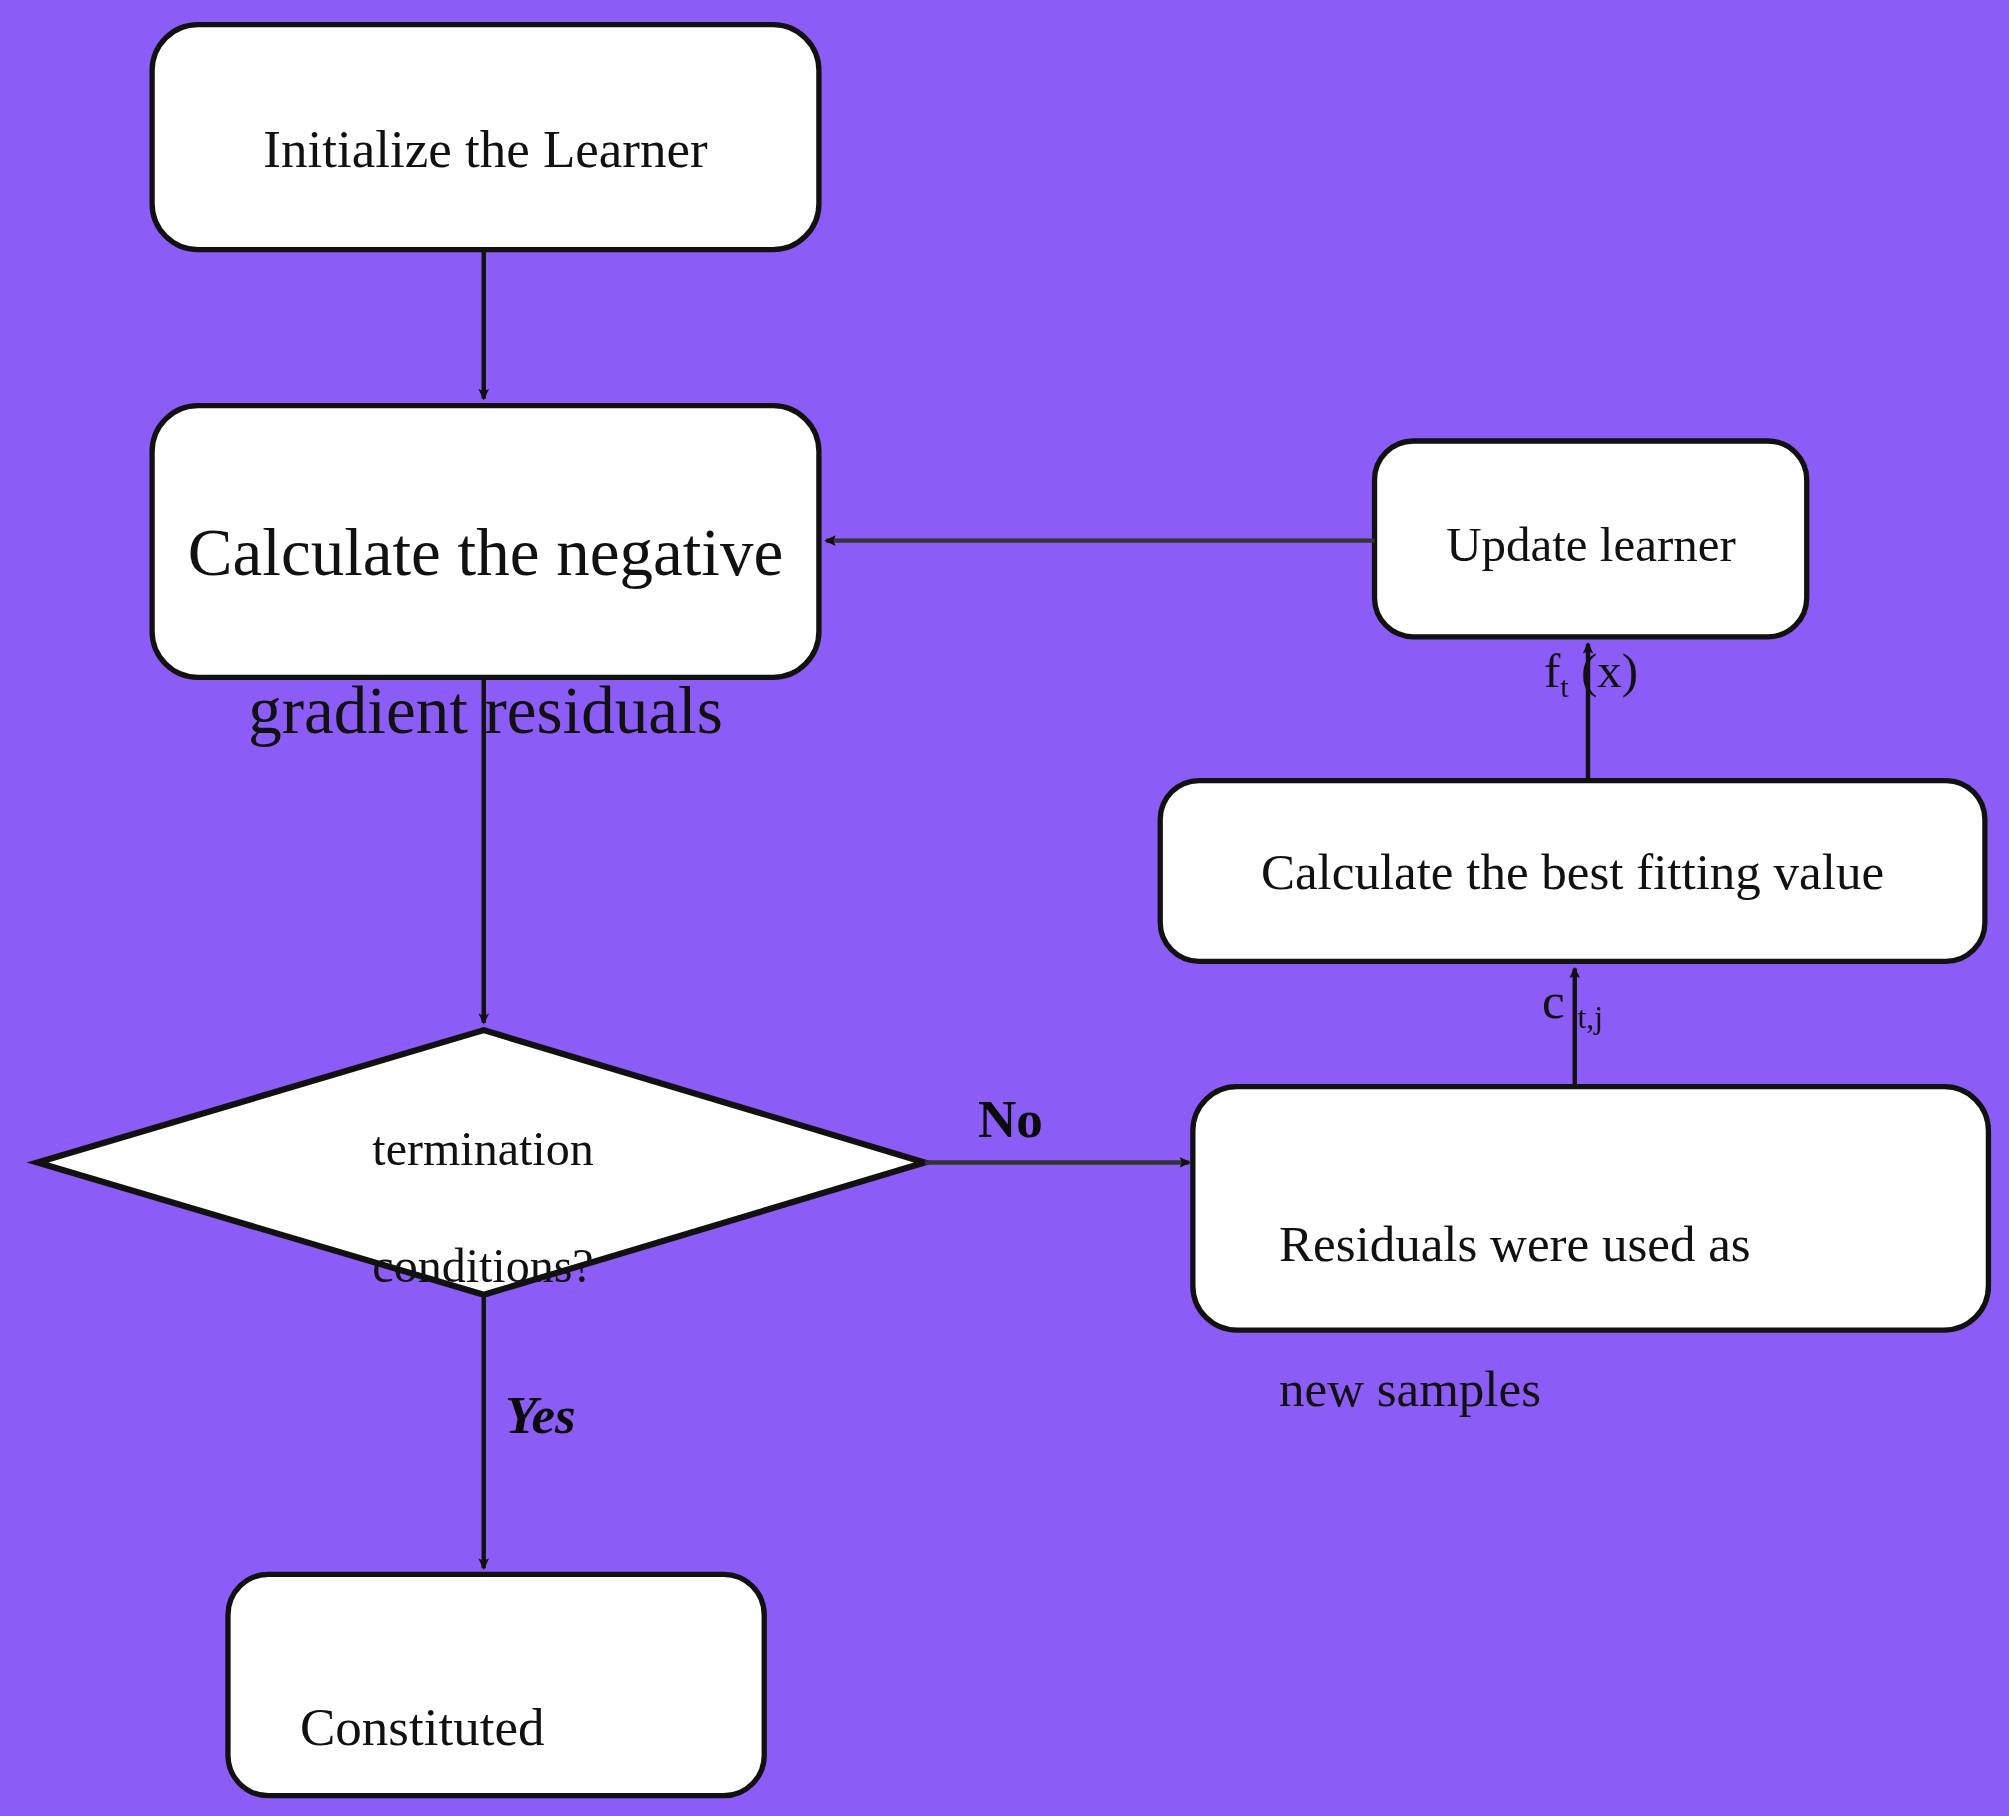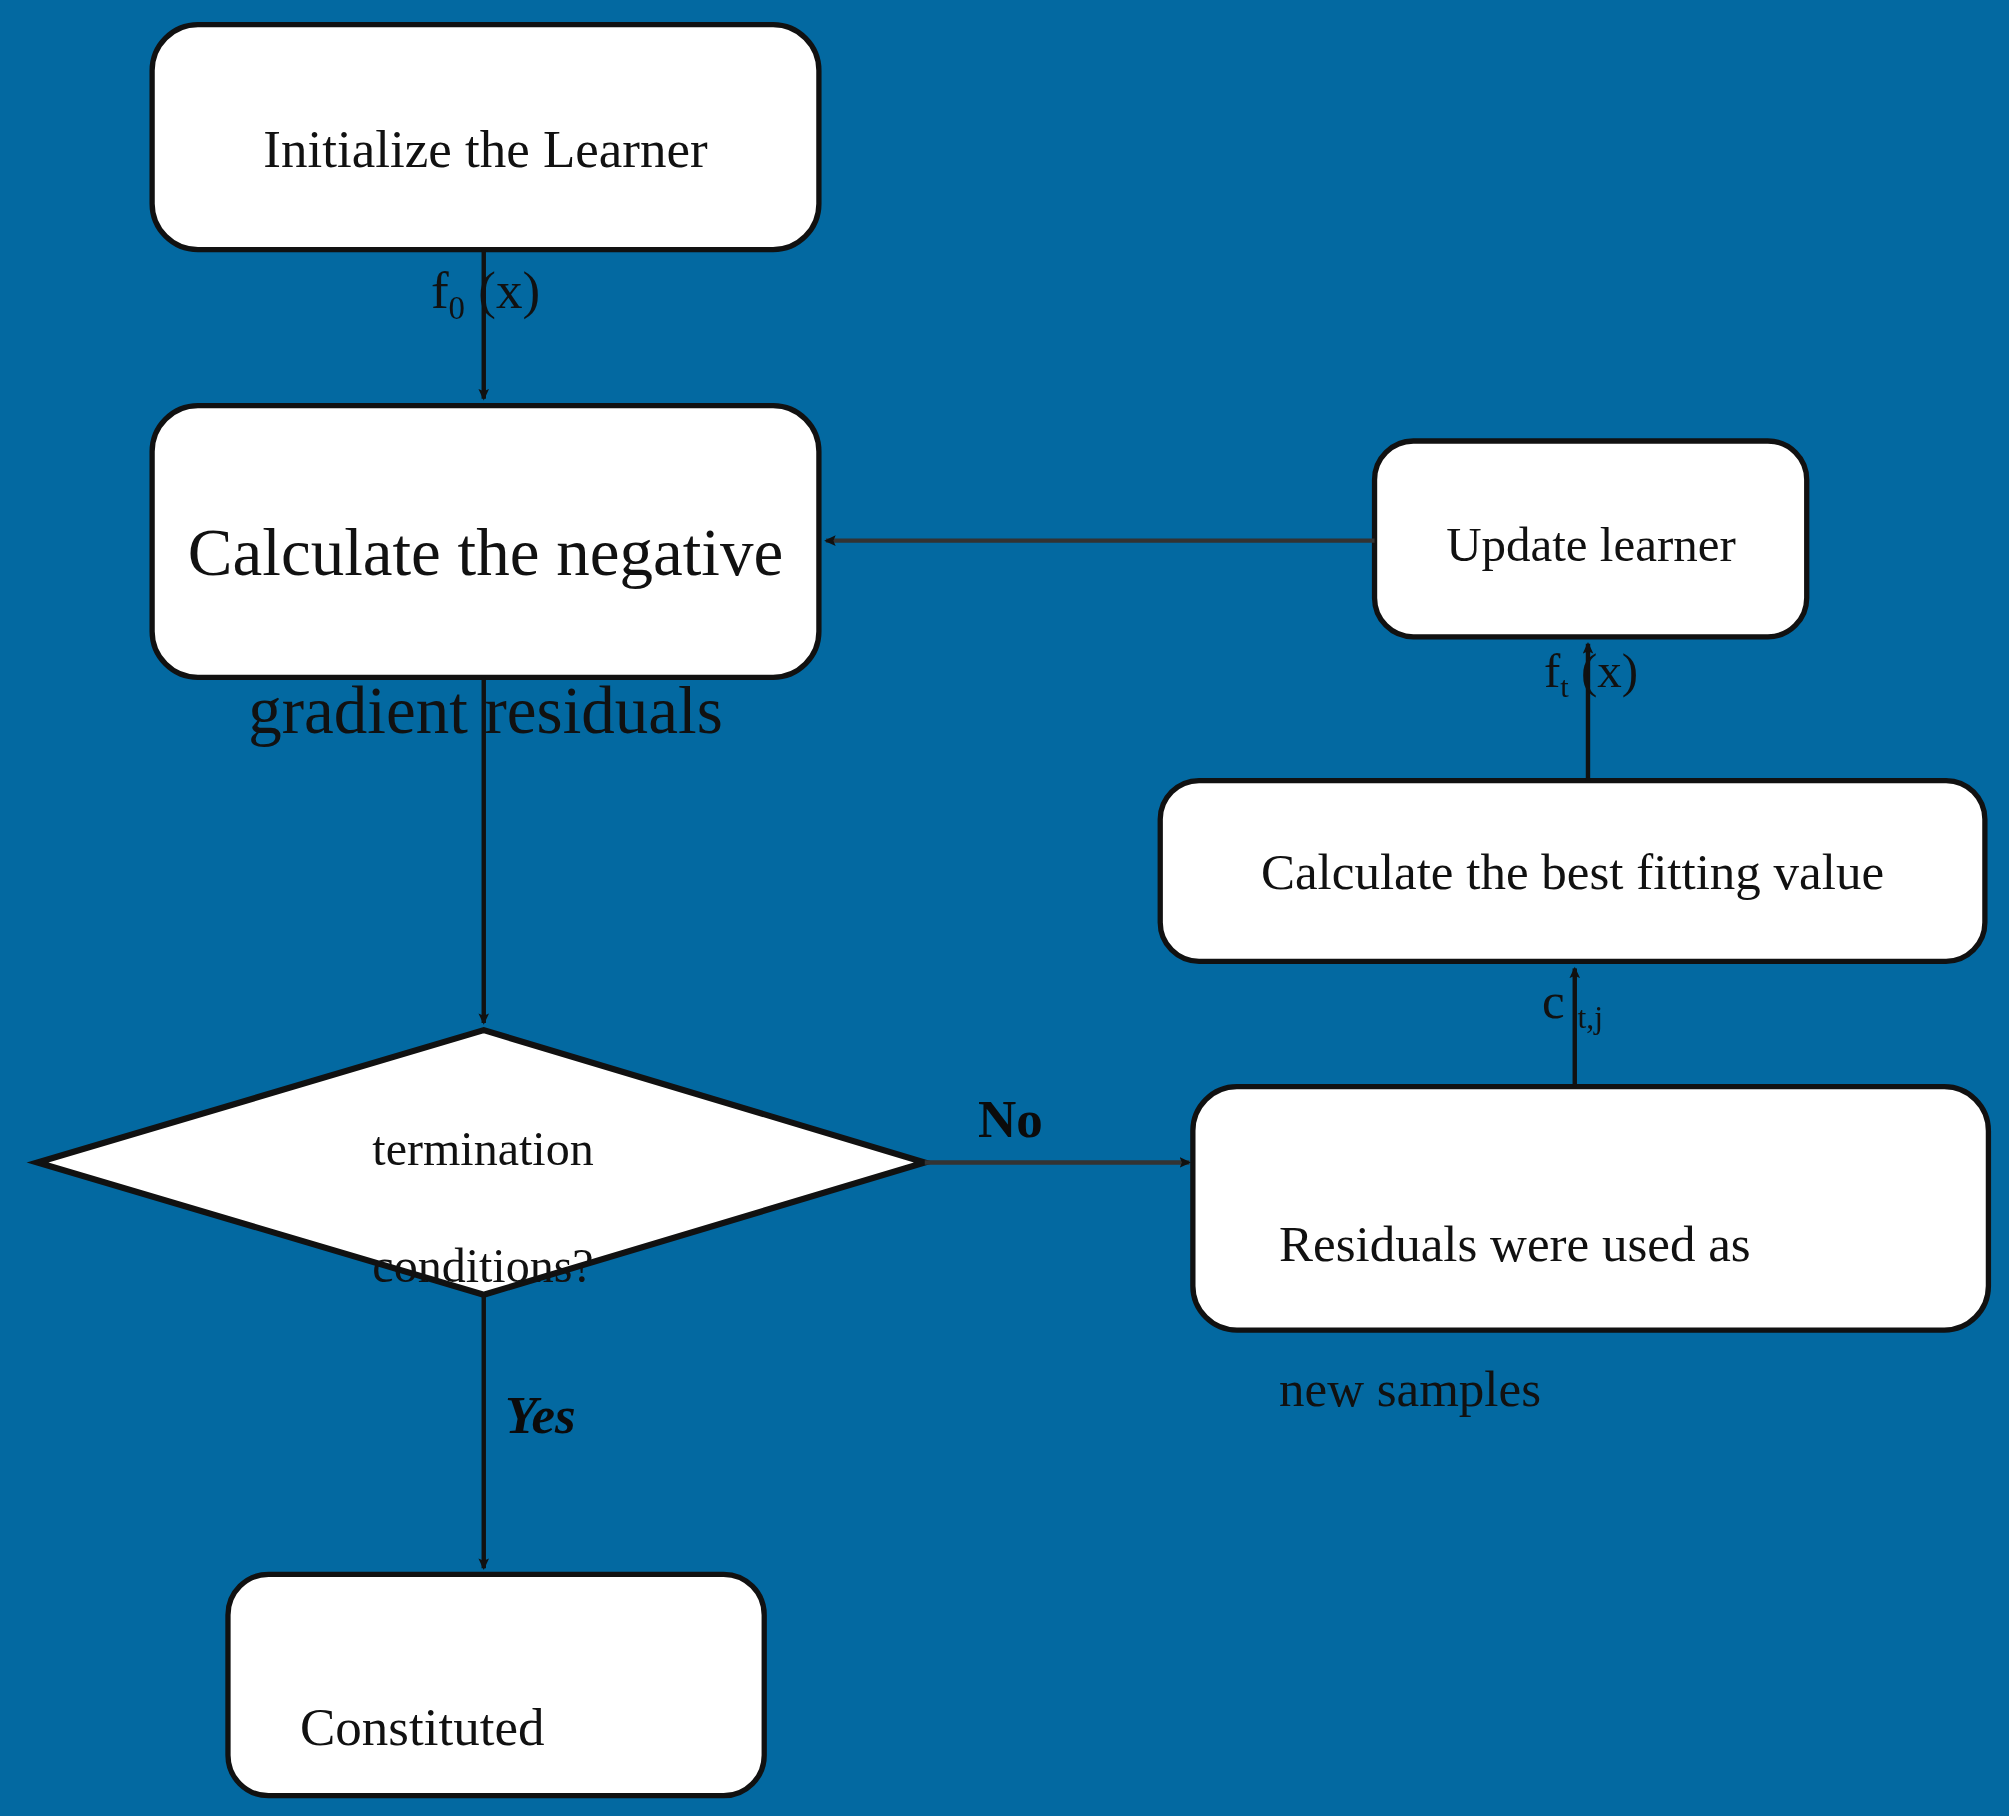--- a/index.html
+++ b/index.html
@@ -7,21 +7,21 @@
     padding: 0;
     background: #ffffff;
   }
   body {
     font-family: "Liberation Serif", "DejaVu Serif", serif;
   }
   #canvas {
     position: relative;
     width: 2010px;
     height: 1816px;
-    background: #0369a1;
+    background: #8b5cf6;
     overflow: hidden;
   }
   #flow-svg {
     position: absolute;
     top: 0;
     left: 0;
     width: 2010px;
     height: 1816px;
   }
   .node-text {
@@ -84,21 +84,20 @@
 
     <line x1="1785" y1="1232" x2="1785" y2="1098" stroke="#111111" stroke-width="5" marker-end="url(#arrowEnd)"></line>
 
     <line x1="1800" y1="885" x2="1800" y2="730" stroke="#111111" stroke-width="5" marker-end="url(#arrowEnd)"></line>
 
     <line x1="1558" y1="613" x2="936" y2="613" stroke="#333333" stroke-width="5" marker-end="url(#arrowEnd)"></line>
   </svg>
 
   <div class="node-text" style="left:168px; top:55px; width:635px; text-align:center; font-size:53px;">
     <span class="ln">Initialize the Learner</span>
-    <span class="ln" style="margin-top:16px;"><span>f</span><span class="sub-up">0</span><span> (x)</span></span>
   </div>
 
   <div class="node-text" style="left:168px; top:434px; width:635px; text-align:center; font-size:67px;">
     <span class="ln">Calculate the negative</span>
     <span class="ln">gradient residuals</span>
   </div>
 
   <div class="node-text" style="left:236px; top:1061px; width:494px; text-align:center; font-size:48px; line-height:1.22;">
     <span class="ln">termination</span>
     <span class="ln">conditions?</span>

